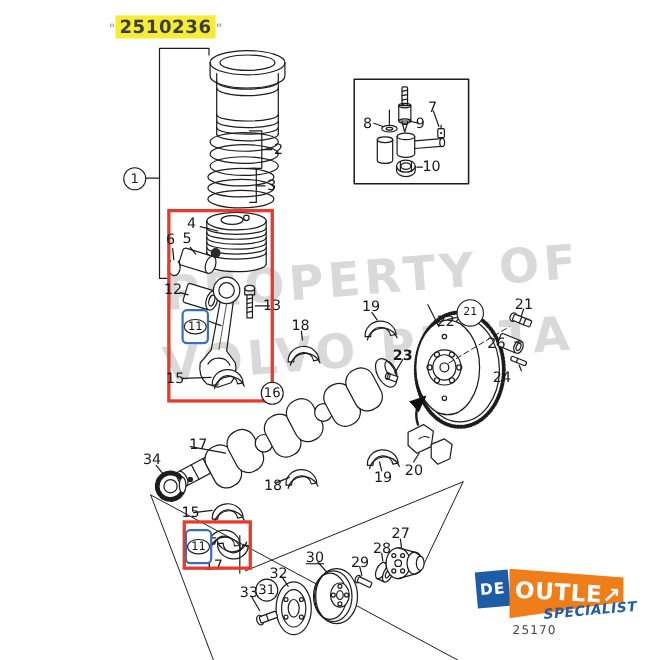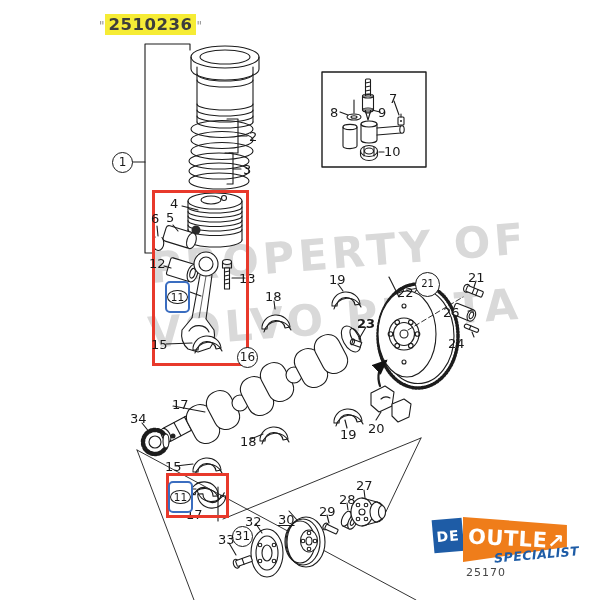--- a/index.html
+++ b/index.html
@@ -380,21 +380,21 @@
   <div class="lbl" style="left:368px;top:421px;">20</div>
   <div class="lbl circ big" style="left:415px;top:256px;">21</div>
   <div class="lbl" style="left:397px;top:265px;margin-top:20px;">22</div>
   <div class="lbl" style="left:357px;top:316px;font-weight:bold;">23</div>
   <div class="lbl" style="left:448px;top:336px;">24</div>
   <div class="lbl" style="left:468px;top:270px;">21</div>
   <div class="lbl" style="left:443px;top:305px;">26</div>
   <div class="lbl" style="left:356px;top:478px;">27</div>
   <div class="lbl" style="left:339px;top:492px;">28</div>
   <div class="lbl" style="left:319px;top:504px;">29</div>
-  <div class="lbl" style="left:278px;top:512px;text-decoration:underline;">30</div>
+  <div class="lbl" style="left:278px;top:500px;text-decoration:underline;">30</div>
   <div class="lbl circ" style="left:232px;top:526px;">31</div>
   <div class="lbl" style="left:245px;top:514px;">32</div>
   <div class="lbl" style="left:218px;top:532px;">33</div>
   <div class="lbl" style="left:130px;top:411px;">34</div>
 
   <div class="partnum">
     <span>"</span><span class="hl">2510236</span><span>"</span>
   </div>
 
   <div class="logo">

